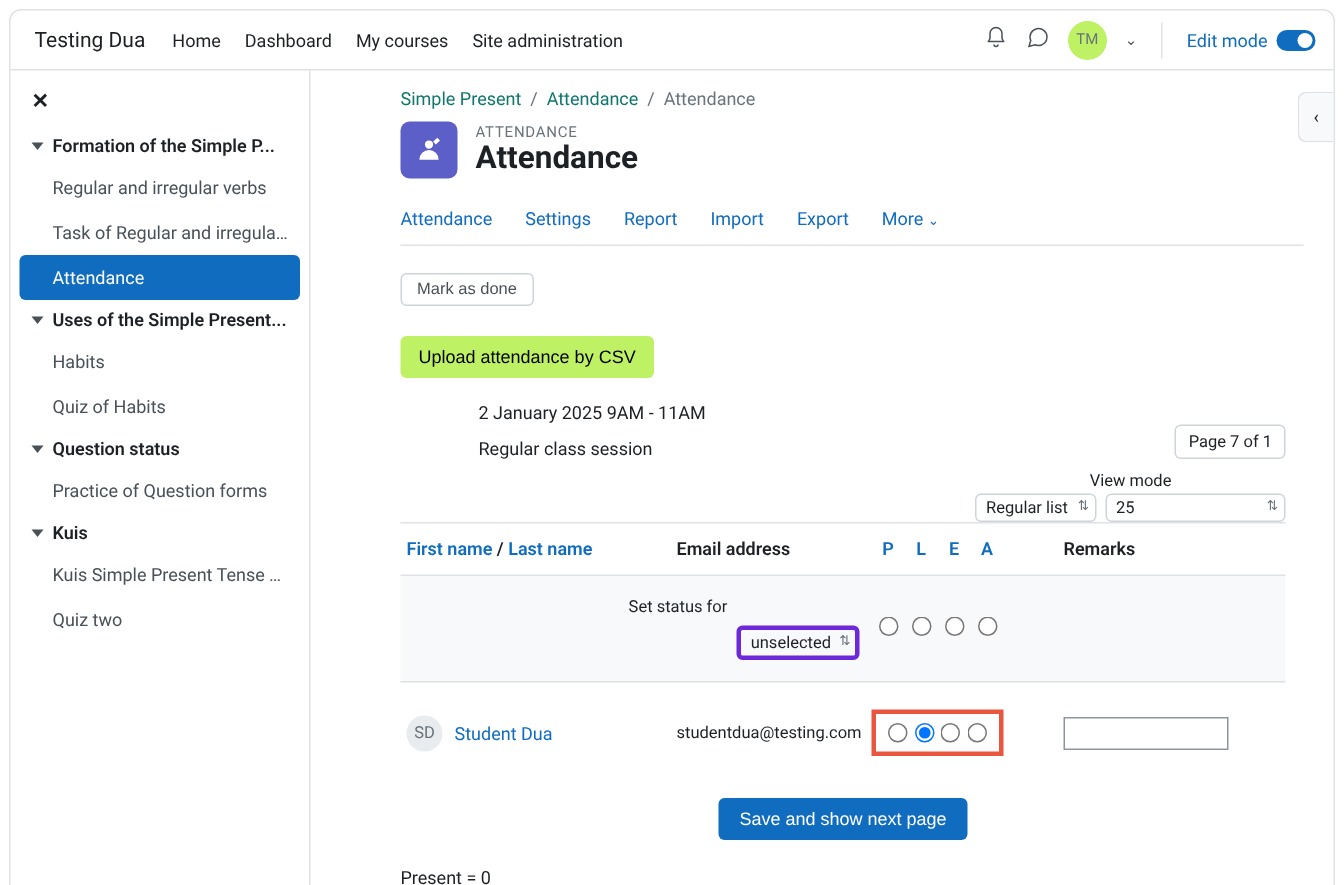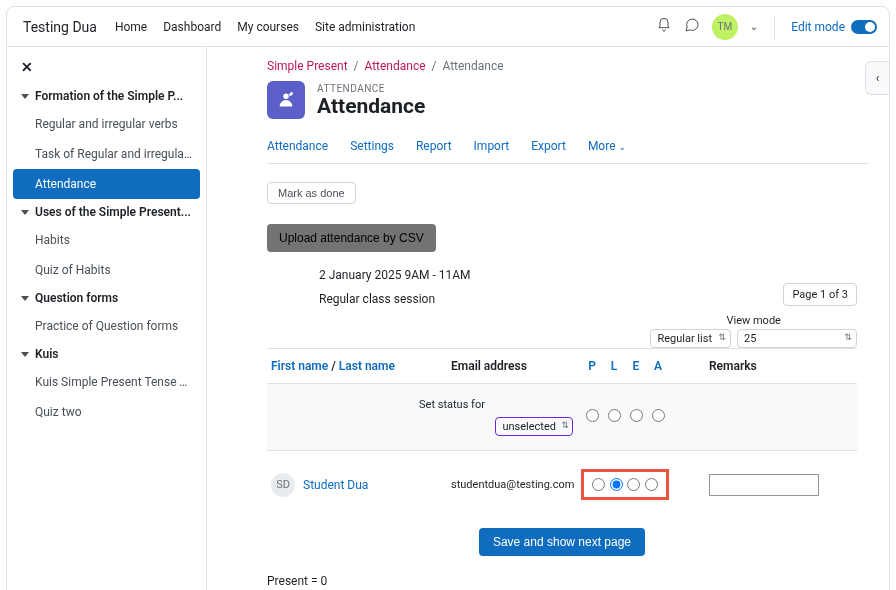--- a/index.html
+++ b/index.html
@@ -32,36 +32,36 @@
     .section-hdr::before { content: ""; display: inline-block; width: 0; height: 0; border-left: 4px solid transparent; border-right: 4px solid transparent; border-top: 5px solid #495057; }
     .section-hdr .txt { white-space: nowrap; overflow: hidden; text-overflow: ellipsis; max-width: 160px; }
     .sidebar-item { padding: 8px 14px 8px 28px; color: #495057; cursor: pointer; white-space: nowrap; overflow: hidden; text-overflow: ellipsis; }
     .sidebar-item.active { background: #0f6cbf; color: #fff; border-radius: 4px; margin: 0 6px; padding-left: 22px; }
     
     
     .main { flex: 1; padding: 12px 20px 20px 60px; position: relative; }
     .drawer-toggle { position: absolute; right: 0; top: 14px; width: 24px; height: 34px; background: #f8f9fa; border: 1px solid #dee2e6; border-right: none; border-radius: 6px 0 0 6px; display: flex; align-items: center; justify-content: center; font-size: 12px; }
     
     .breadcrumb { font-size: 12px; color: #6a737b; margin-bottom: 8px; }
-    .breadcrumb a { color: #be185d; }
+    .breadcrumb a { color: #0f766e; }
     
     .title-row { display: flex; align-items: center; gap: 12px; margin-bottom: 14px; }
     .title-icon { width: 38px; height: 38px; border-radius: 6px; background: #5b5fc7; display: flex; align-items: center; justify-content: center; }
     .title-icon svg { width: 22px; height: 22px; fill: #fff; }
     .overline { font-size: 10px; letter-spacing: 0.5px; color: #6a737b; }
     .page-title { font-size: 21px; font-weight: 700; color: #1d2125; }
     
     .tabs { display: flex; gap: 22px; border-bottom: 1px solid #dee2e6; font-size: 12px; padding-bottom: 0; margin-bottom: 18px; }
     .tabs a { color: #0f6cbf; padding: 6px 0 10px; }
     .tabs .more::after { content: " "; }
     .tabs .caret { font-size: 9px; }
     
     .btn-outline { display: inline-block; border: 1px solid #ced4da; background: #fff; padding: 4px 10px; font-size: 11px; border-radius: 4px; cursor: pointer; color: #495057; }
     .content-block { max-width: 590px; }
-    .btn-grey { display: inline-block; background: #737373; border: none; padding: 7px 12px; font-size: 12px; border-radius: 4px; margin-top: 20px; cursor: pointer; }
+    .btn-grey { display: inline-block; background: #bef264; border: none; padding: 7px 12px; font-size: 12px; border-radius: 4px; margin-top: 20px; cursor: pointer; }
     
     .session-row { display: flex; justify-content: space-between; align-items: flex-end; margin-top: 16px; }
     .session-info { font-size: 12px; color: #1d2125; padding-left: 52px; }
     .session-info .dt { margin-bottom: 10px; }
     .page-badge { border: 1px solid #ced4da; padding: 4px 8px; font-size: 11px; border-radius: 4px; }
     
     .viewmode { display: flex; flex-direction: column; align-items: center; font-size: 11px; margin-top: 6px; }
     .controls-row { display: flex; justify-content: space-between; align-items: flex-end; margin-top: 2px; }
     .selects { display: flex; gap: 6px; margin-top: 2px; }
     .sel { border: 1px solid #ced4da; border-radius: 4px; padding: 2px 18px 2px 6px; font-size: 11px; position: relative; background: #fff; }
@@ -72,21 +72,21 @@
     .att-table { border-top: 1px solid #dee2e6; }
     .thead, .setrow, .datarow { display: grid; grid-template-columns: 180px 130px 22px 22px 22px 22px 1fr; align-items: center; gap: 0; padding: 10px 4px; font-size: 12px; }
     .thead { font-weight: 600; border-bottom: 1px solid #dee2e6; }
     .thead .names a { color: #0f6cbf; font-weight: 600; }
     .th-plea { color: #0f6cbf; font-weight: 600; text-align: center; }
     .th-remarks { font-weight: 600; padding-left: 40px; }
     
     .setrow { background: #f8f9fa; border-bottom: 1px solid #dee2e6; padding: 14px 4px; }
     .setrow .lbl-col { grid-column: 1 / 3; text-align: right; padding-right: 8px; }
     .setrow .lbl { font-size: 11px; margin-bottom: 6px; display: block; text-align: center; margin-left: 60px; }
-    .setrow .unsel { border: 1px solid #6d28d9; border-radius: 4px; padding: 2px 16px 2px 6px; font-size: 11px; position: relative; display: inline-block; margin-left: 90px; }
+    .setrow .unsel { border: 3px solid #6d28d9; border-radius: 4px; padding: 2px 16px 2px 6px; font-size: 11px; position: relative; display: inline-block; margin-left: 90px; }
     .setrow .unsel::after { content: "⇅"; position: absolute; right: 3px; font-size: 9px; color: #6a737b; }
     .radio-c { text-align: center; }
     .radio-c input[type=radio] { margin: 0; }
     
     .datarow { padding: 18px 4px; }
     .student { display: flex; align-items: center; gap: 8px; }
     .av { width: 24px; height: 24px; border-radius: 50%; background: #e9ecef; color: #6a737b; font-size: 11px; display: flex; align-items: center; justify-content: center; }
     .student a { color: #0f6cbf; font-size: 12px; }
     .email { font-size: 11px; color: #1d2125; }
     .highlight-box { border: 3px solid #e8563f; padding: 6px 6px; display: flex; justify-content: space-around; grid-column: 3 / 7; }
@@ -139,21 +139,21 @@
       <div class="sidebar-item">Task of Regular and irregular...</div>
       <div class="sidebar-item active">Attendance</div>
 
       <div class="section-hdr">
           <span class="txt">Uses of the Simple Present...</span>
         </div>
       <div class="sidebar-item">Habits</div>
       <div class="sidebar-item">Quiz of Habits</div>
 
       <div class="section-hdr">
-          <span class="txt">Question forms</span>
+          <span class="txt">Question status</span>
         </div>
       <div class="sidebar-item">Practice of Question forms</div>
 
       <div class="section-hdr">
           <span class="txt">Kuis</span>
         </div>
       <div class="sidebar-item">Kuis Simple Present Tense Ta...</div>
       <div class="sidebar-item">Quiz two</div>
     </aside>
 
@@ -191,21 +191,21 @@
       <div class="content-block">
         <button class="btn-outline">Mark as done</button>
         <br>
         <button class="btn-grey">Upload attendance by CSV</button>
 
         <div class="session-row">
           <div class="session-info">
             <div class="dt">2 January 2025 9AM - 11AM</div>
             <div>Regular class session</div>
           </div>
-          <div class="page-badge">Page 1 of 3</div>
+          <div class="page-badge">Page 7 of 1</div>
         </div>
 
         <div class="controls-row">
           <div></div>
           <div class="viewmode">
             <span>View mode</span>
             <div class="selects">
               <span class="sel">Regular list</span>
               <span class="sel wide">25</span>
             </div>

